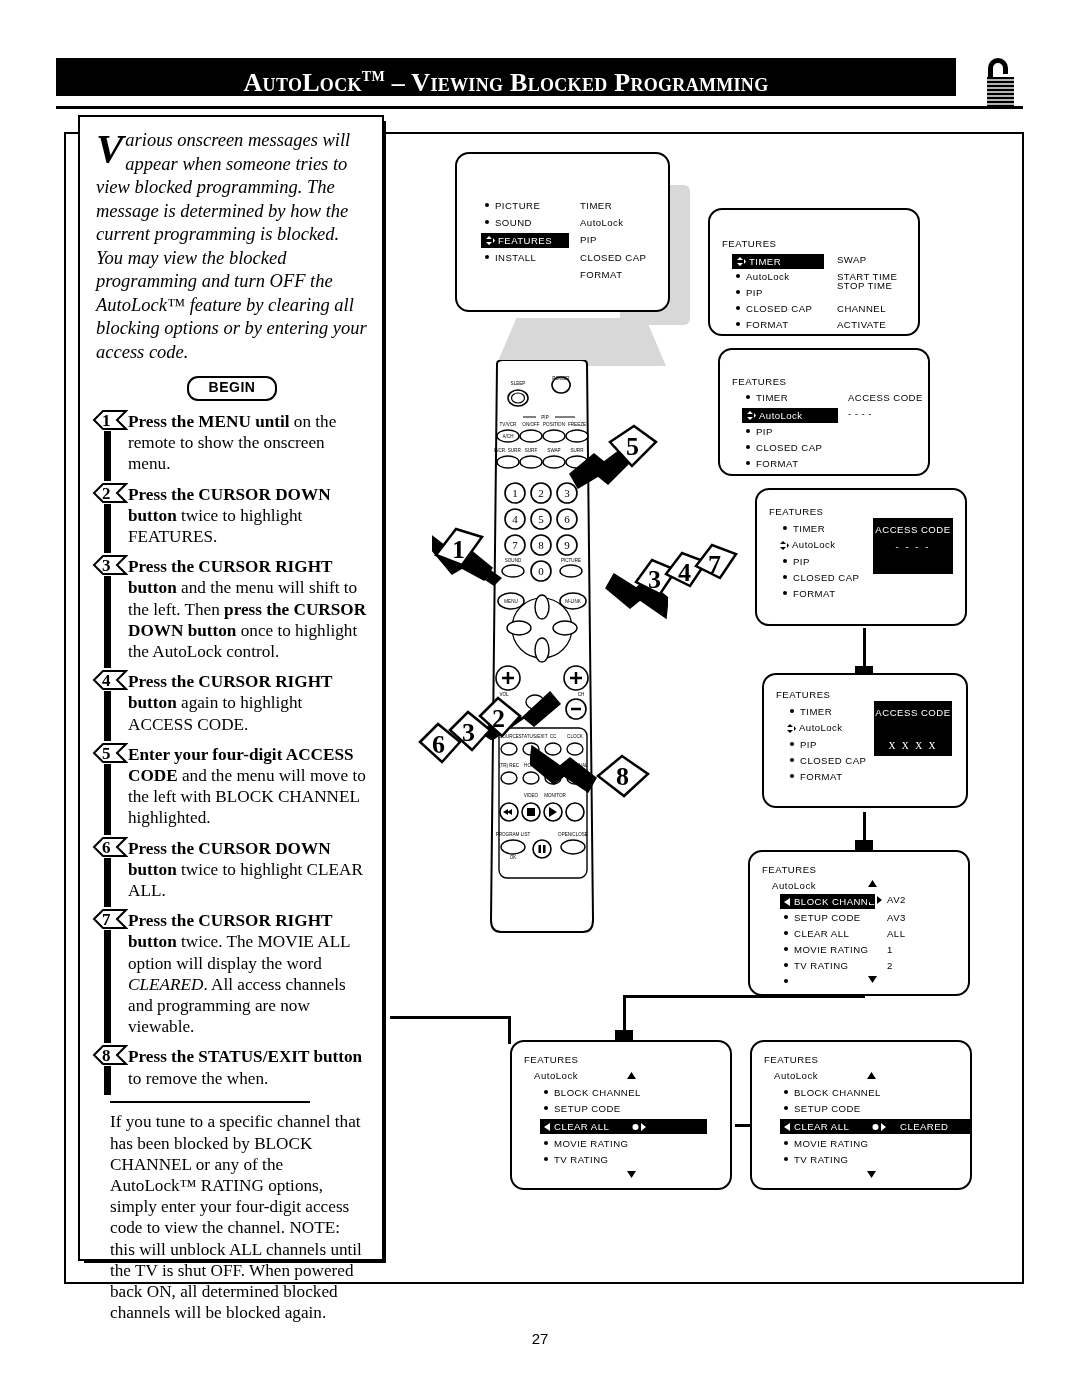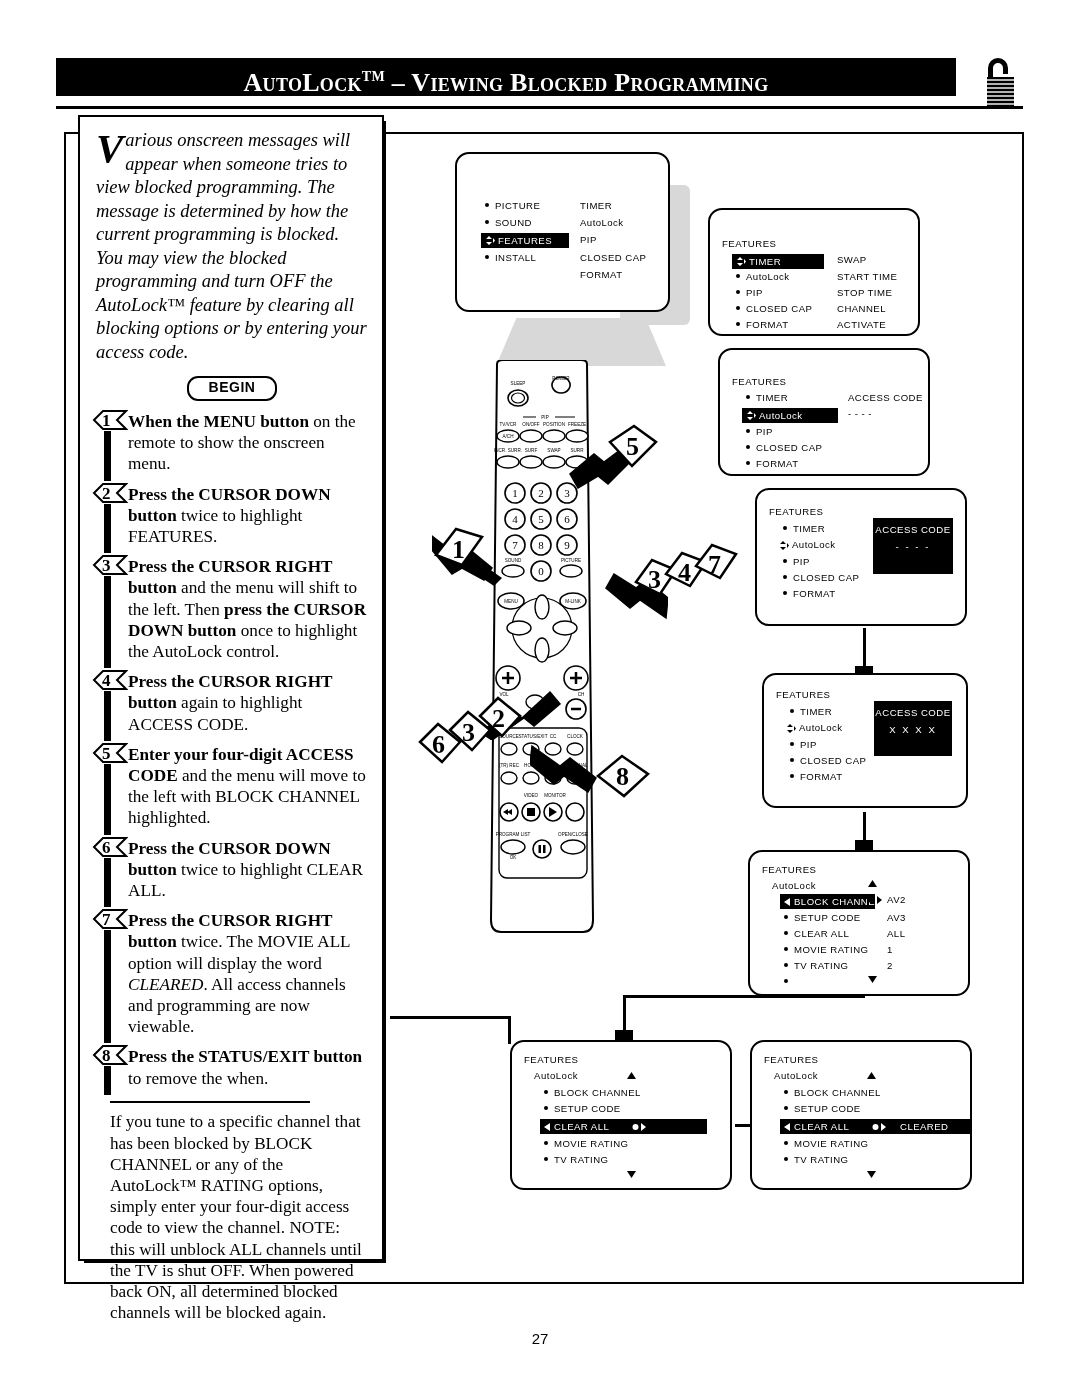--- a/index.html
+++ b/index.html
@@ -110,21 +110,21 @@
     </div>
 
     <div class="step">
       <span class="num">
         <svg width="36" height="22" viewBox="0 0 36 22">
             <path d="M2 11 L11 2 L34 2 L25 11 L34 20 L11 20 Z" fill="#fff" stroke="#000" stroke-width="2"></path>
           </svg>
         <span class="diamondtxt">1</span>
       </span>
       <span class="railcap"></span>
-      <b>When the MENU button</b><span> on the remote to show the onscreen menu.</span>
+      <b>Press the MENU until</b><span> on the remote to show the onscreen menu.</span>
     </div>
 
     <div class="step">
       <span class="num">
         <svg width="36" height="22" viewBox="0 0 36 22">
             <path d="M2 11 L11 2 L34 2 L25 11 L34 20 L11 20 Z" fill="#fff" stroke="#000" stroke-width="2"></path>
           </svg>
         <span class="diamondtxt">2</span>
       </span>
       <span class="railcap"></span>
@@ -263,21 +263,21 @@
           <path d="M4 0 L7 3 L1 3 Z M4 9 L1 6 L7 6 Z M8 2 L10 4.5 L8 7 Z" fill="#fff"></path>
         </svg>
     </span><span>TIMER</span>
   </div>
   <div class="tvrow" style="left:26px;top:61px;"><span class="bullet"></span><span>AutoLock</span></div>
   <div class="tvrow" style="left:26px;top:77px;"><span class="bullet"></span><span>PIP</span></div>
   <div class="tvrow" style="left:26px;top:93px;"><span class="bullet"></span><span>CLOSED CAP</span></div>
   <div class="tvrow" style="left:26px;top:109px;"><span class="bullet"></span><span>FORMAT</span></div>
   <div class="tvrow" style="left:127px;top:44px;"><span>SWAP</span></div>
   <div class="tvrow" style="left:127px;top:61px;"><span>START TIME</span></div>
-  <div class="tvrow" style="left:127px;top:77px;"><span>STOP TIME</span></div>
+  <div class="tvrow" style="left:127px;top:70px;"><span>STOP TIME</span></div>
   <div class="tvrow" style="left:127px;top:93px;"><span>CHANNEL</span></div>
   <div class="tvrow" style="left:127px;top:109px;"><span>ACTIVATE</span></div>
 </div>
 
 <div class="tv" style="left:718px;top:348px;width:212px;height:128px;">
   <div class="tvhdr" style="left:12px;top:26px;"><span>FEATURES</span></div>
   <div class="tvrow" style="left:26px;top:42px;"><span class="bullet"></span><span>TIMER</span></div>
   <div class="tvrow hl" style="left:22px;top:58px;width:86px;">
     <span class="cursor-ud">
       <svg width="10" height="9" viewBox="0 0 10 9">
@@ -319,21 +319,21 @@
       <svg width="10" height="9" viewBox="0 0 10 9">
           <path d="M4 0 L7 3 L1 3 Z M4 9 L1 6 L7 6 Z M8 2 L10 4.5 L8 7 Z" fill="#000"></path>
         </svg>
     </span><span>AutoLock</span>
   </div>
   <div class="tvrow" style="left:26px;top:64px;"><span class="bullet"></span><span>PIP</span></div>
   <div class="tvrow" style="left:26px;top:80px;"><span class="bullet"></span><span>CLOSED CAP</span></div>
   <div class="tvrow" style="left:26px;top:96px;"><span class="bullet"></span><span>FORMAT</span></div>
   <div class="codebox" style="left:110px;top:26px;width:78px;height:55px;">
     <div style="margin-top:6px;">ACCESS CODE</div>
-    <div style="margin-top:6px;letter-spacing:2px;">X X X X</div>
+    <div style="margin-top:22px;letter-spacing:2px;font-family:Liberation Serif, serif;">X X X X</div>
   </div>
 </div>
 
 <div class="tv" style="left:748px;top:850px;width:222px;height:146px;">
   <div class="tvhdr" style="left:12px;top:12px;"><span>FEATURES</span></div>
   <div class="tvhdr" style="left:22px;top:28px;"><span>AutoLock</span></div>
   <svg style="position:absolute;left:118px;top:28px;" width="9" height="7">
       <path d="M4.5 0 L9 7 L0 7 Z" fill="#000"></path>
     </svg>
   <div class="tvrow hl" style="left:30px;top:42px;width:85px;">

